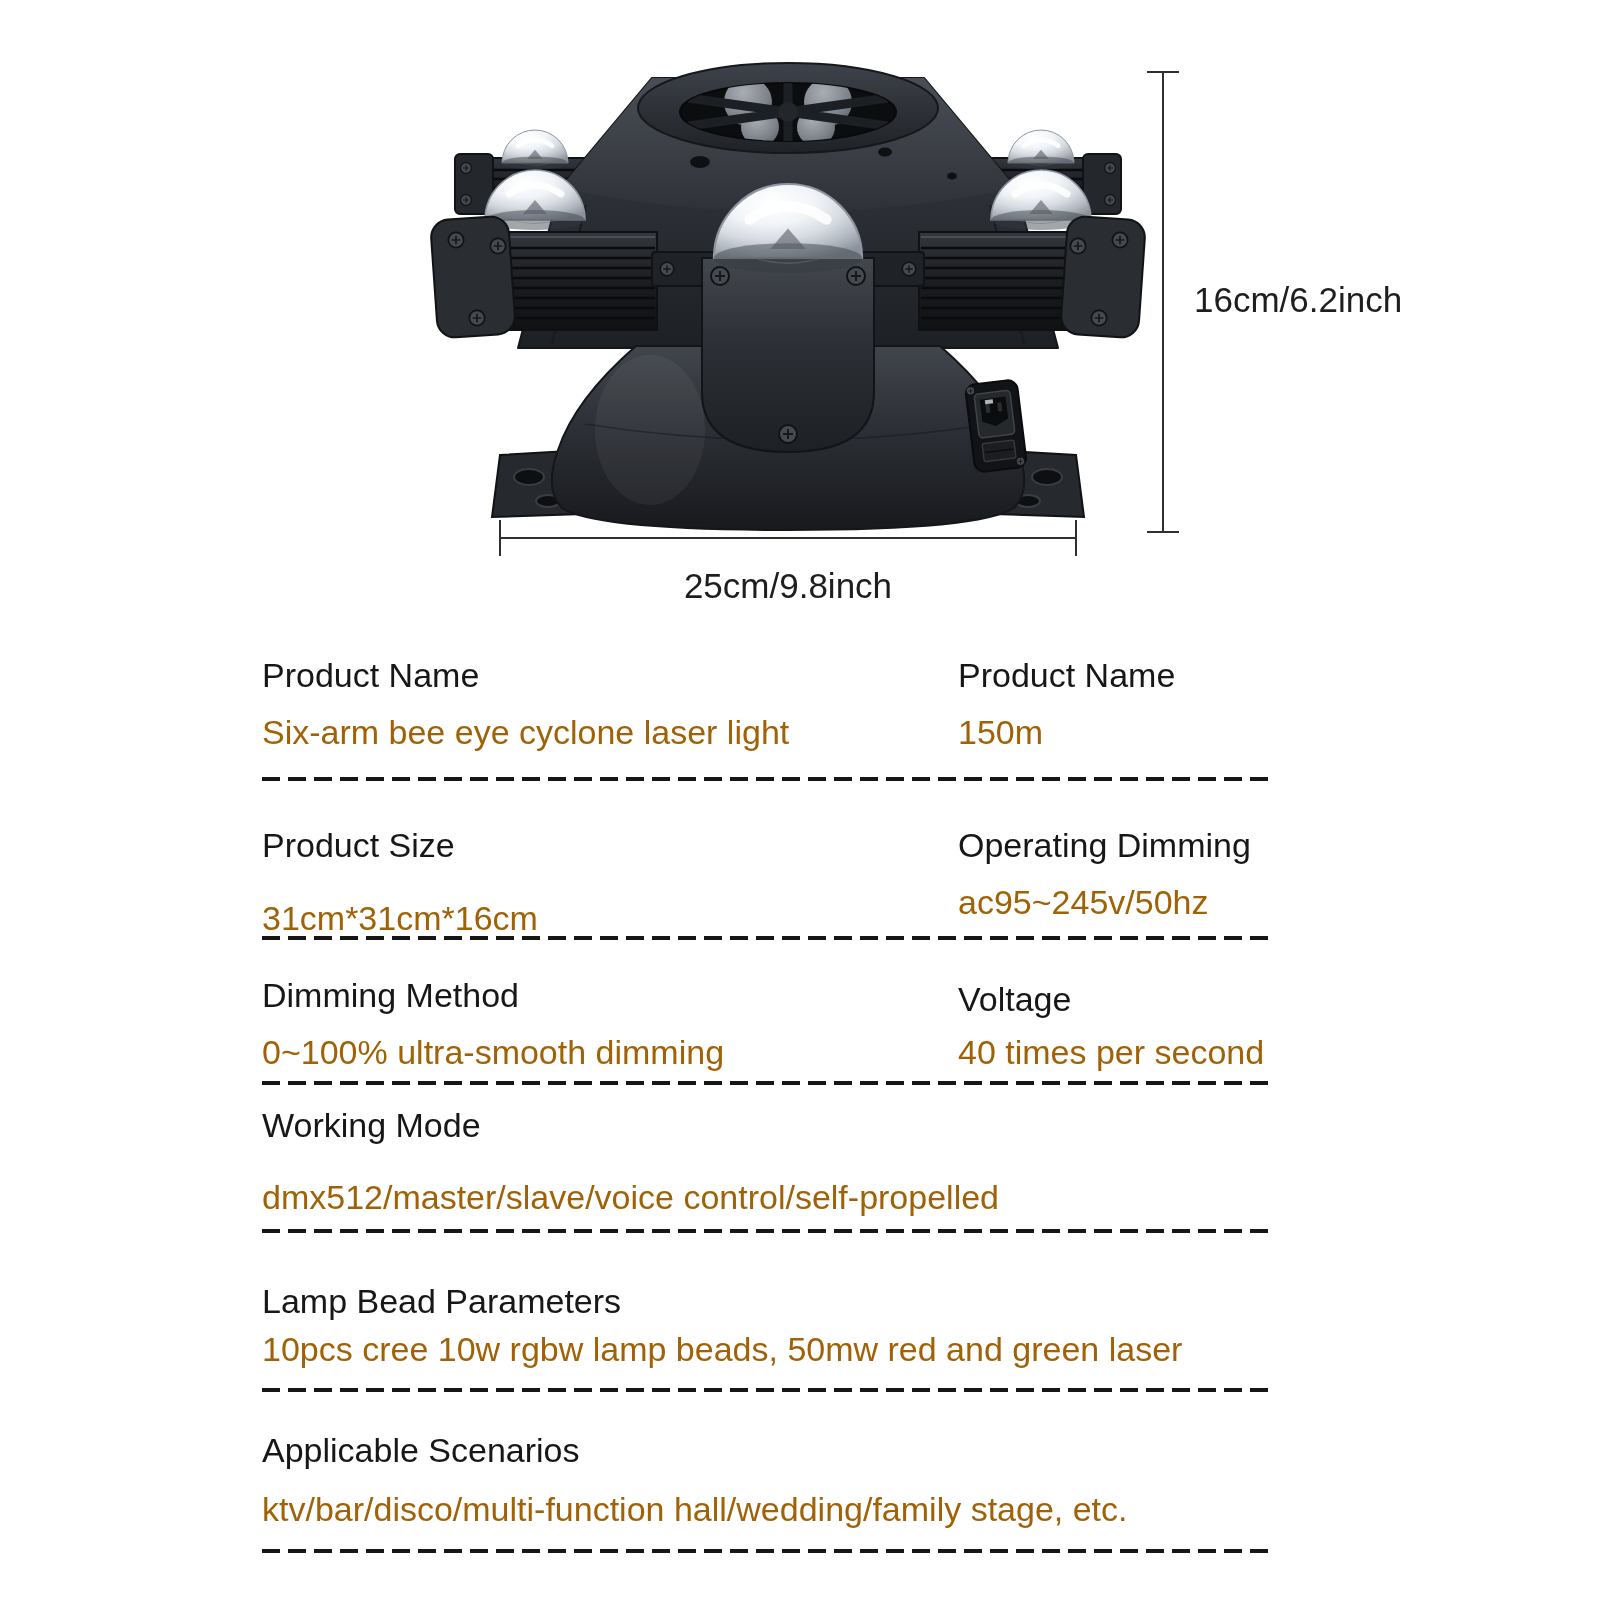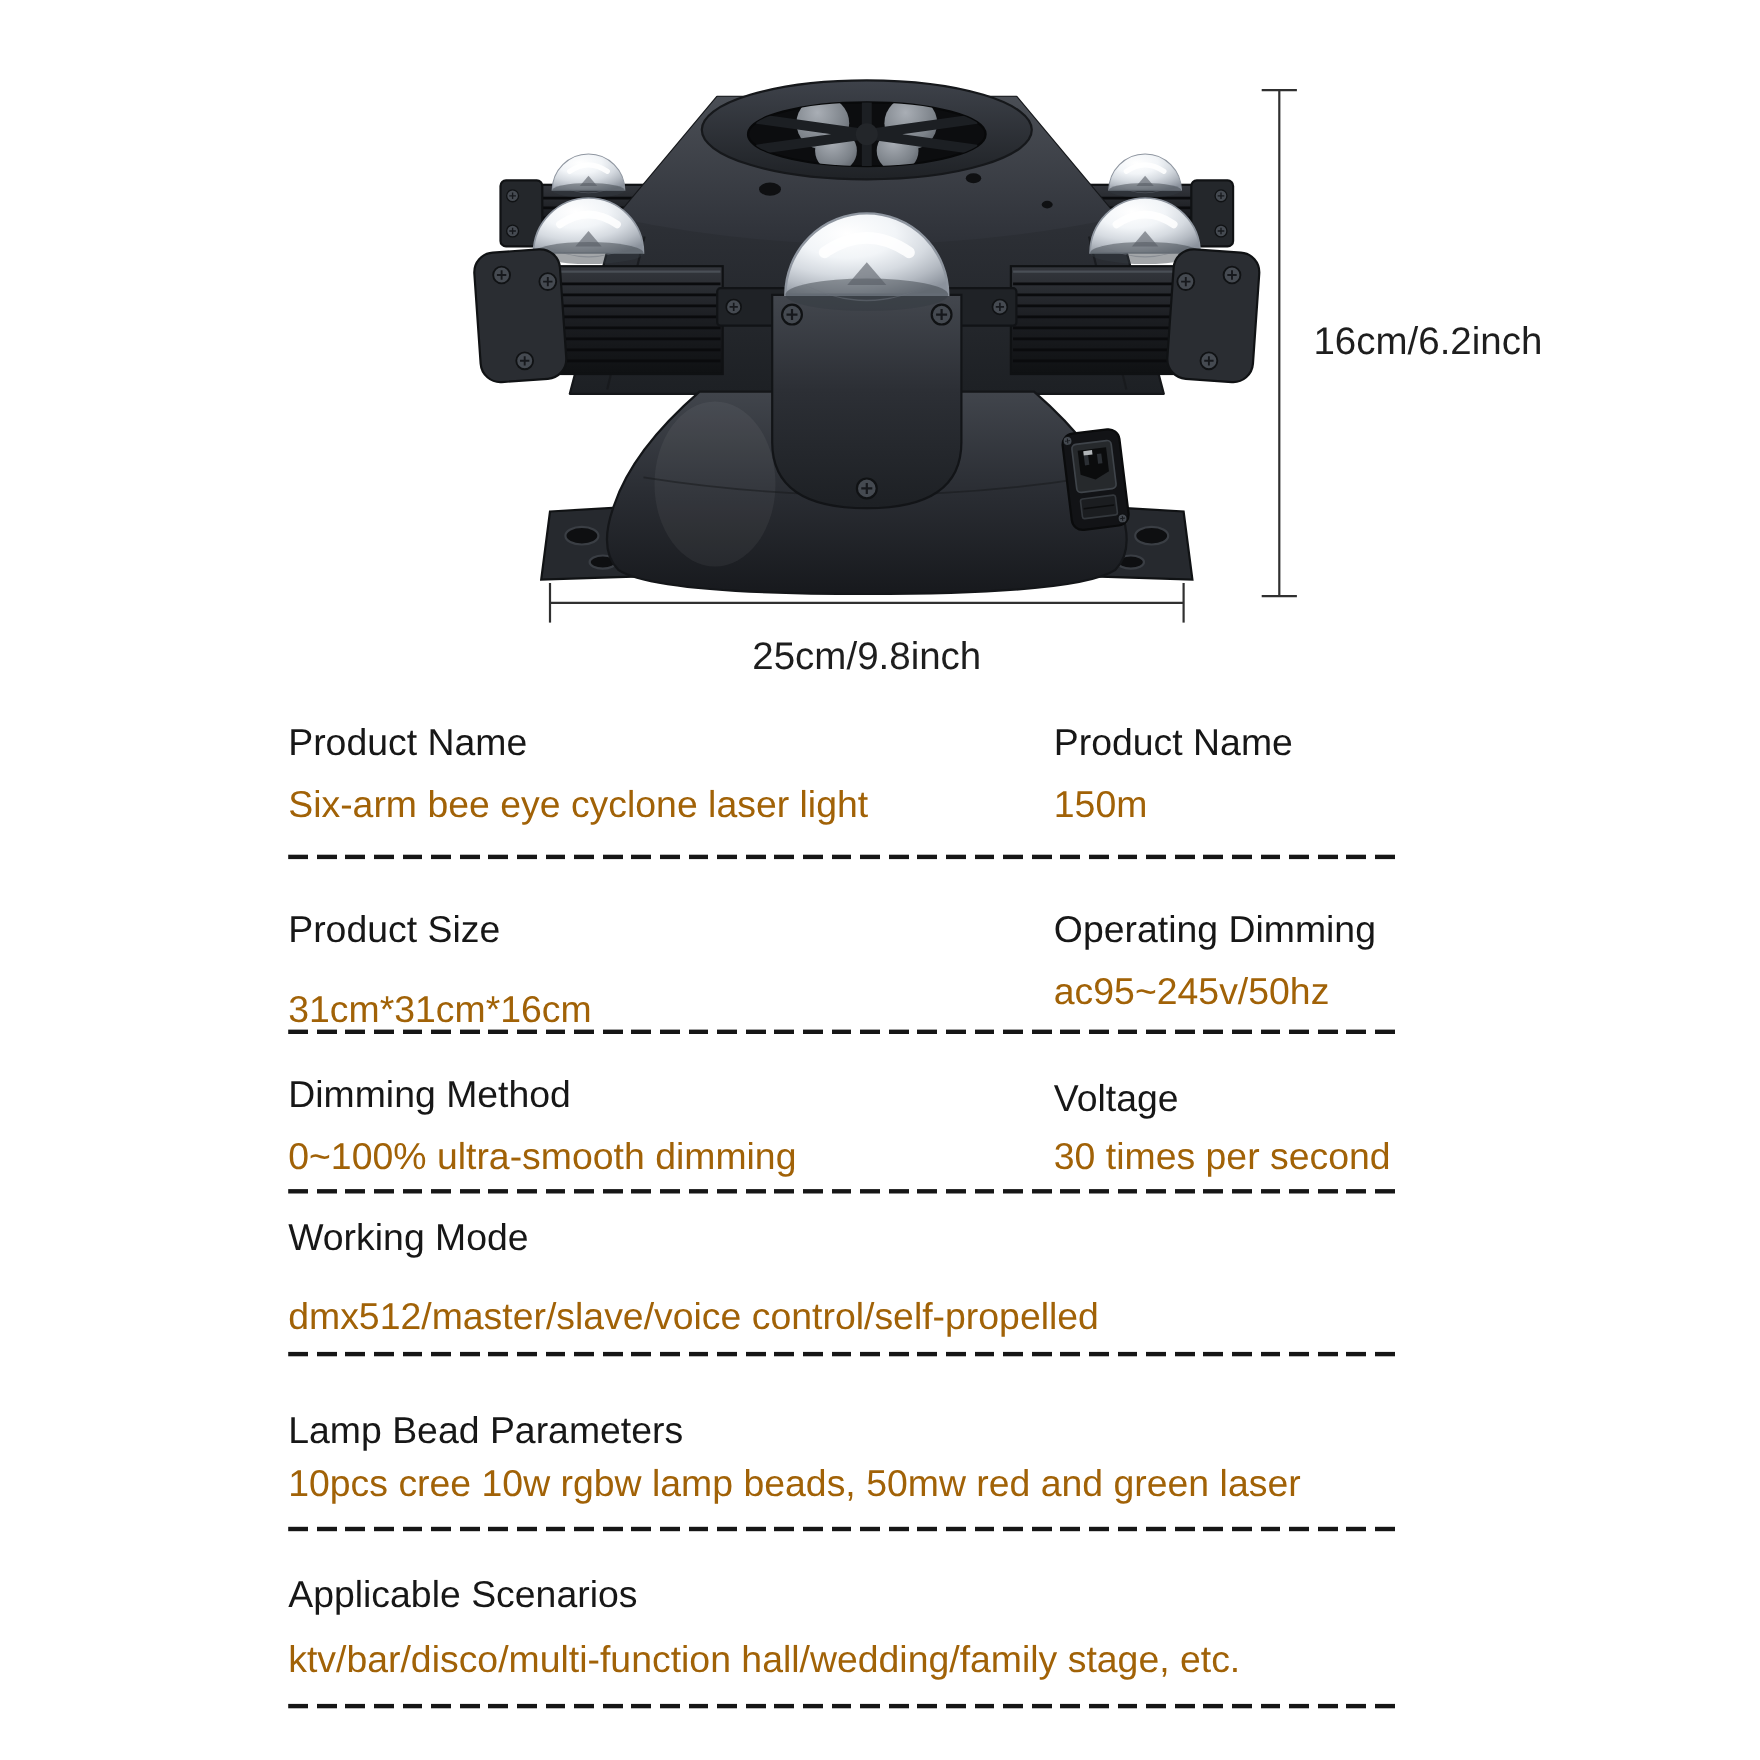--- a/index.html
+++ b/index.html
@@ -4,21 +4,21 @@
 <style>
   html,body{margin:0;padding:0;}
   body{
     width:1600px;height:1600px;
     background:#ffffff;
     font-family:"Liberation Sans","DejaVu Sans",sans-serif;
     color:#1c1c1c;
     position:relative;
     overflow:hidden;
   }
-  .hero{position:absolute;left:0;top:10px;width:1487px;height:620px;}
+  .hero{position:absolute;left:0;top:0;width:1487px;height:620px;}
   .hero svg{display:block;width:1600px;height:620px;}
   .specs{position:absolute;left:262px;top:620px;width:1011px;height:945px;}
   .lab{
     position:absolute;left:0;
     font-size:34px;font-weight:normal;line-height:44px;white-space:nowrap;
     color:#171717;
   }
   .val{
     position:absolute;left:0;
     font-size:34px;font-weight:normal;line-height:44px;white-space:nowrap;
@@ -218,21 +218,21 @@
     <div class="val" style="top:276px">31cm*31cm*16cm</div>
     <div class="lab c2" style="top:203px">Operating Dimming</div>
     <div class="val c2" style="top:260px">ac95~245v/50hz</div>
     <div class="dash" style="top:316px"></div>
   </div>
 
   <div>
     <div class="lab" style="top:353px">Dimming Method</div>
     <div class="val" style="top:410px">0~100% ultra-smooth dimming</div>
     <div class="lab c2" style="top:357px">Voltage</div>
-    <div class="val c2" style="top:410px">30 times per second</div>
+    <div class="val c2" style="top:410px">40 times per second</div>
     <div class="dash" style="top:461px"></div>
   </div>
 
   <div>
     <div class="lab" style="top:483px">Working Mode</div>
     <div class="val" style="top:555px">dmx512/master/slave/voice control/self-propelled</div>
     <div class="dash" style="top:609px"></div>
   </div>
 
   <div>

